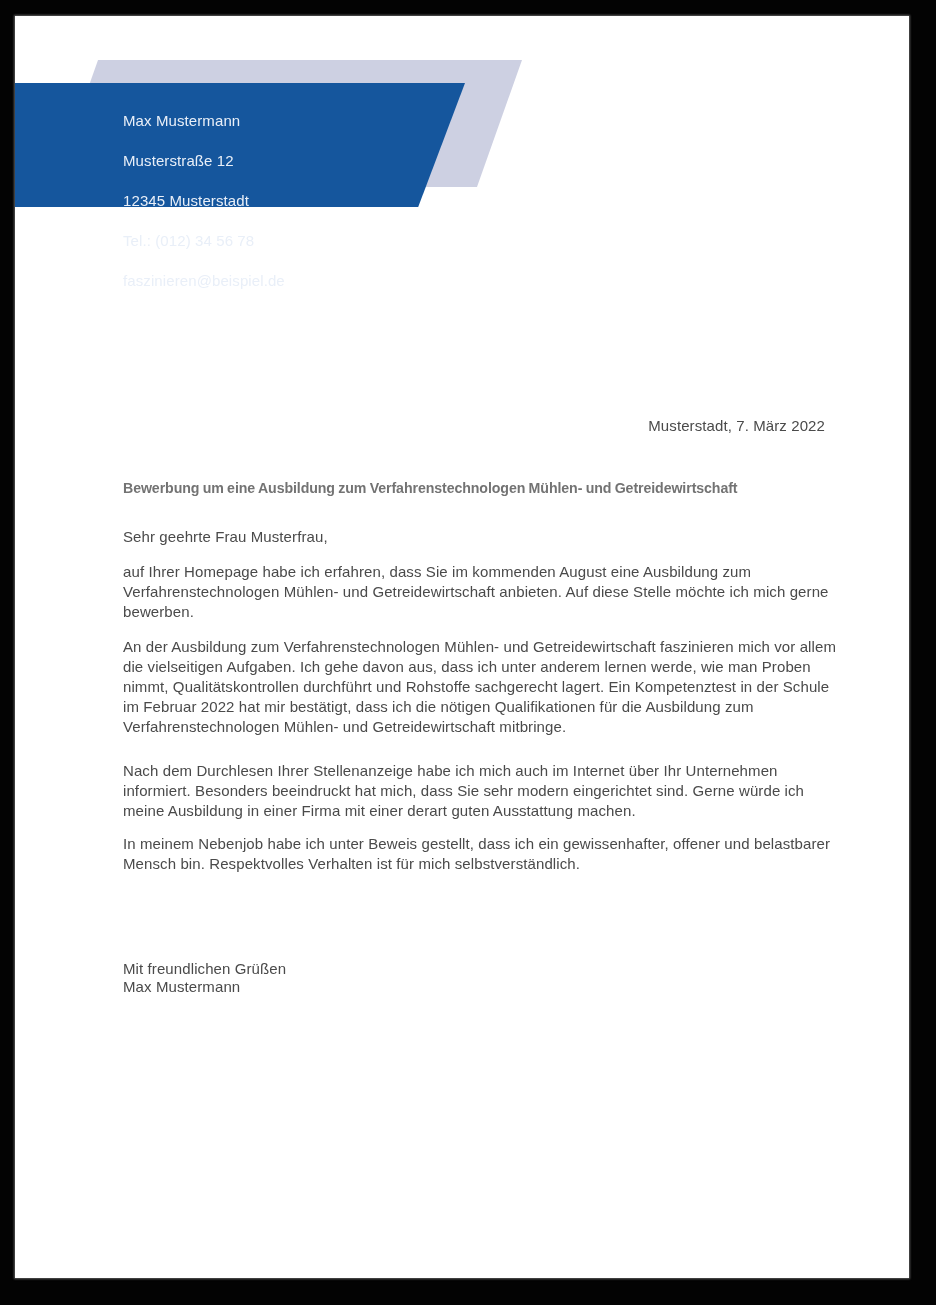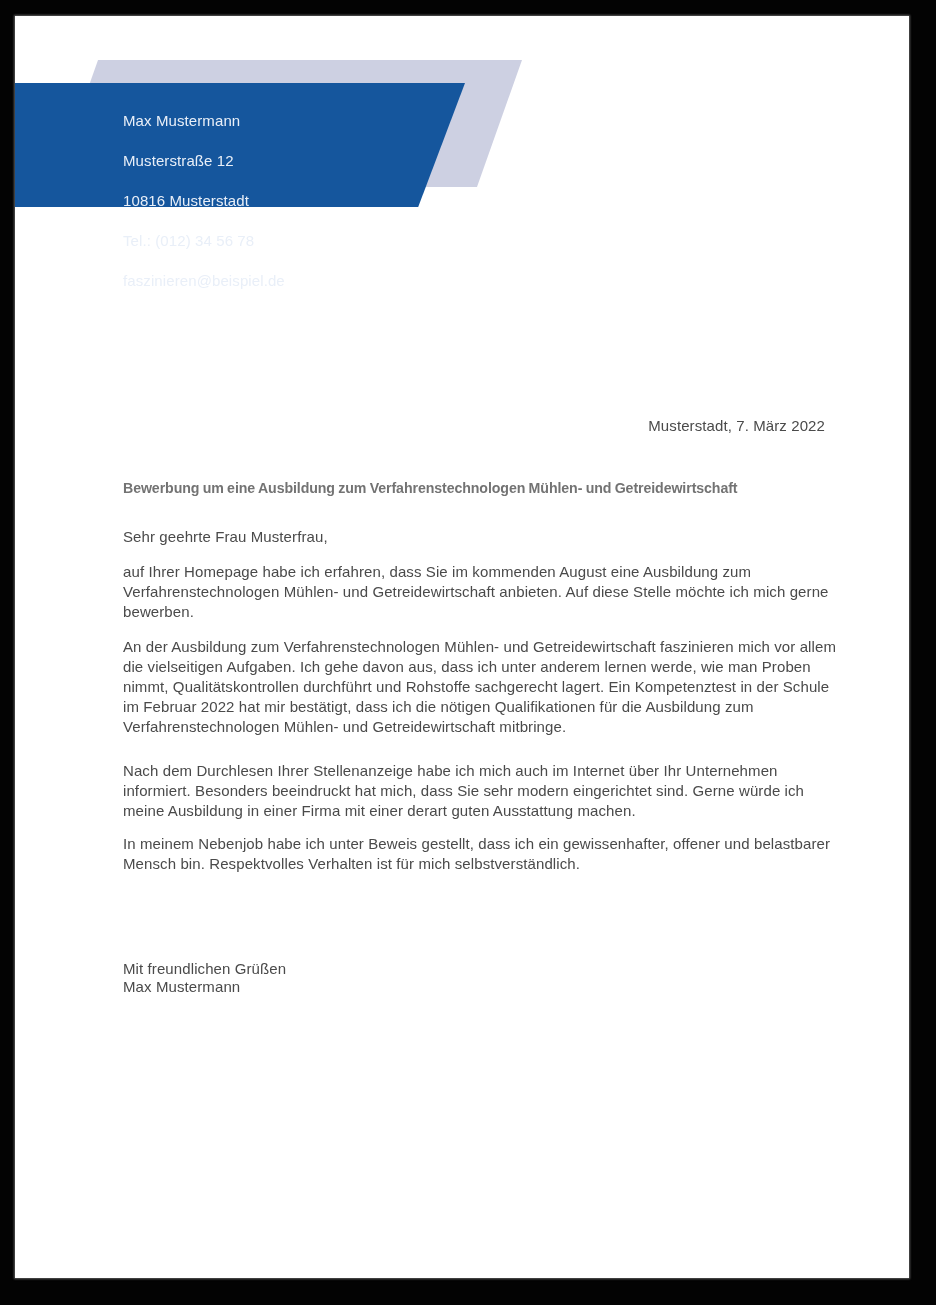--- a/index.html
+++ b/index.html
@@ -85,21 +85,21 @@
 <body>
 
 <div class="paper">
 
   <div class="shape-gray"></div>
   <div class="shape-blue"></div>
 
   <div class="txt sender">
     <div>Max Mustermann</div>
     <div>Musterstraße 12</div>
-    <div>10816 Musterstadt</div>
+    <div>12345 Musterstadt</div>
     <div>Tel.: (012) 34 56 78</div>
     <div>faszinieren@beispiel.de</div>
   </div>
 
 
   <div class="txt date">Musterstadt, 7. März 2022</div>
 
   <div class="txt subject">Bewerbung um eine Ausbildung zum Verfahrenstechnologen Mühlen- und Getreidewirtschaft</div>
 
   <div class="txt salutation">Sehr geehrte Frau Musterfrau,</div>

